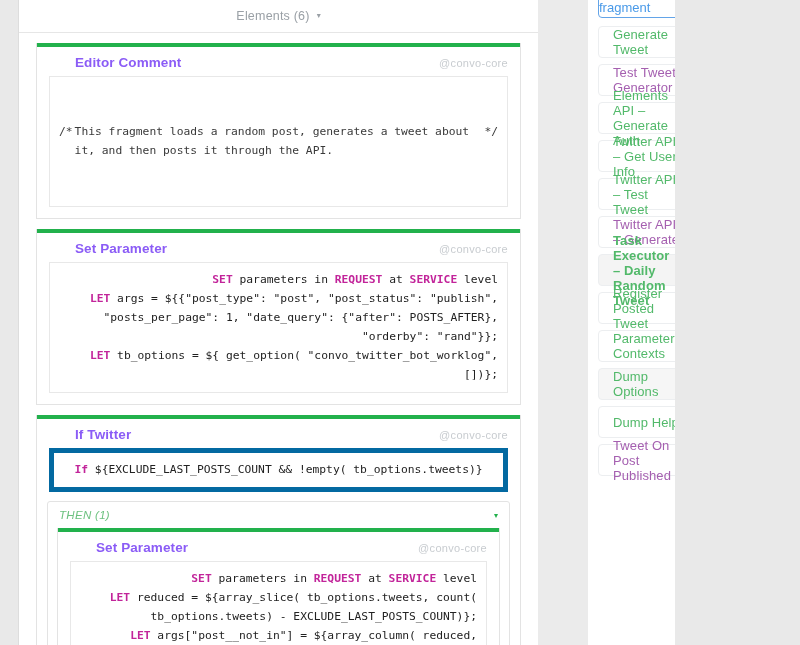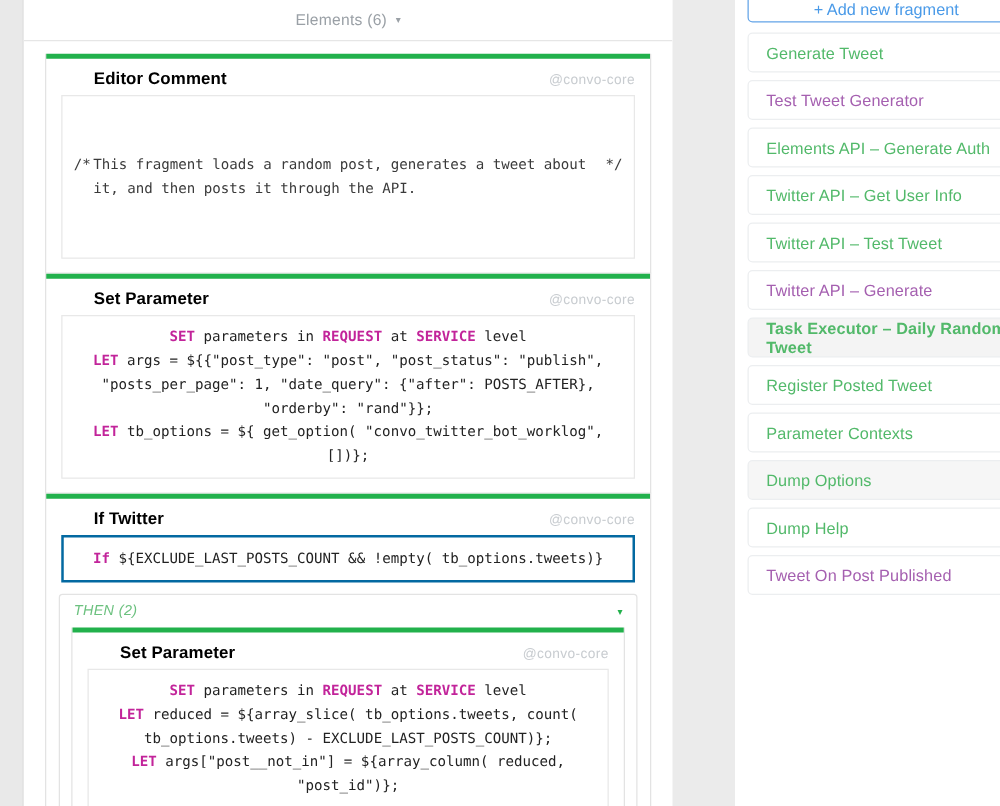--- a/index.html
+++ b/index.html
@@ -6,21 +6,21 @@
   html, body {
     margin: 0; padding: 0;
     width: 800px; height: 645px;
     overflow: hidden;
     background: #e9e9e9;
     font-family: "Liberation Sans", sans-serif;
   }
 
   #root {
     position: relative;
-    width: 800px; height: 645px;
+    width: 675px; height: 645px;
     display: flex;
     background: #ebebeb;
   }
 
   
   #left-panel {
     position: relative;
     width: 519px;
     height: 645px;
     background: #ffffff;
@@ -52,40 +52,40 @@
 
   #elements-list {
     padding: 0 17px;
   }
 
   
   .el-card {
     background: #fff;
     border: 1px solid #e3e3e3;
     border-top: none;
-    margin-top: 0;
+    margin-top: 10px;
     position: relative;
   }
   .el-card::before {
     content: "";
     display: block;
     height: 4px;
     background: #22b14c;
   }
   .el-card.first { margin-top: 10px; }
 
   .el-head {
     display: flex;
     align-items: baseline;
     justify-content: space-between;
     padding: 8px 12px 6px 12px;
   }
   .el-title {
     font-size: 13.5px;
-    color: #000000;
+    color: #8b5cf6;
     font-weight: 600;
     letter-spacing: .1px;
     padding-left: 26px;
   }
   .el-owner {
     font-size: 11px;
     color: #c8ccd0;
     letter-spacing: .3px;
   }
 
@@ -94,41 +94,41 @@
     border: 1px solid #e8e8e8;
     background: #fff;
     padding: 7px 9px 8px 9px;
     font-family: "DejaVu Sans Mono", monospace;
     font-size: 11.3px;
     line-height: 19px;
     color: #222;
     white-space: pre-wrap;
     word-break: break-word;
   }
-  .code-box.center { text-align: center; }
+  .code-box.center { text-align: right; }
 
   .kw { color: #c2249a; font-weight: bold; }
   .kw-if { color: #c2249a; font-weight: bold; }
 
   .cmt-row {
     display: flex;
     align-items: flex-start;
     font-family: "DejaVu Sans Mono", monospace;
     font-size: 11.3px;
     line-height: 19px;
     color: #3a3a3a;
   }
   .cmt-open { flex: 0 0 auto; }
   .cmt-mid { flex: 1 1 auto; text-align: left; padding: 0 2px; }
   .cmt-close { flex: 0 0 auto; }
 
   
   .if-cond {
     margin: 0 12px 0 12px;
-    border: 2px solid #0369a1;
+    border: 5px solid #0369a1;
     background: #fff;
     padding: 7px 9px 8px 9px;
     font-family: "DejaVu Sans Mono", monospace;
     font-size: 11.3px;
     line-height: 19px;
     color: #222;
     text-align: center;
   }
   .then-wrap {
     margin: 9px 10px 10px 10px;
@@ -259,21 +259,21 @@
 
       <div class="el-card">
         <div class="el-head">
           <span class="el-title">If Twitter</span>
           <span class="el-owner">@convo-core</span>
         </div>
         <div class="if-cond"><span class="kw-if">If</span><span> ${EXCLUDE_LAST_POSTS_COUNT &amp;&amp; !empty( tb_options.tweets)}</span></div>
 
         <div class="then-wrap">
           <div class="then-head">
-            <span class="then-label">THEN (2)</span>
+            <span class="then-label">THEN (1)</span>
             <span class="then-caret">▾</span>
           </div>
 
           <div class="el-card">
             <div class="el-head">
               <span class="el-title">Set Parameter</span>
               <span class="el-owner">@convo-core</span>
             </div>
             <div class="code-box center"><span class="kw">SET</span><span> parameters in </span><span class="kw">REQUEST</span><span> at </span><span class="kw">SERVICE</span><span> level</span>
 <span class="kw">LET</span><span> reduced = ${array_slice( tb_options.tweets, count( tb_options.tweets) - EXCLUDE_LAST_POSTS_COUNT)};</span>

